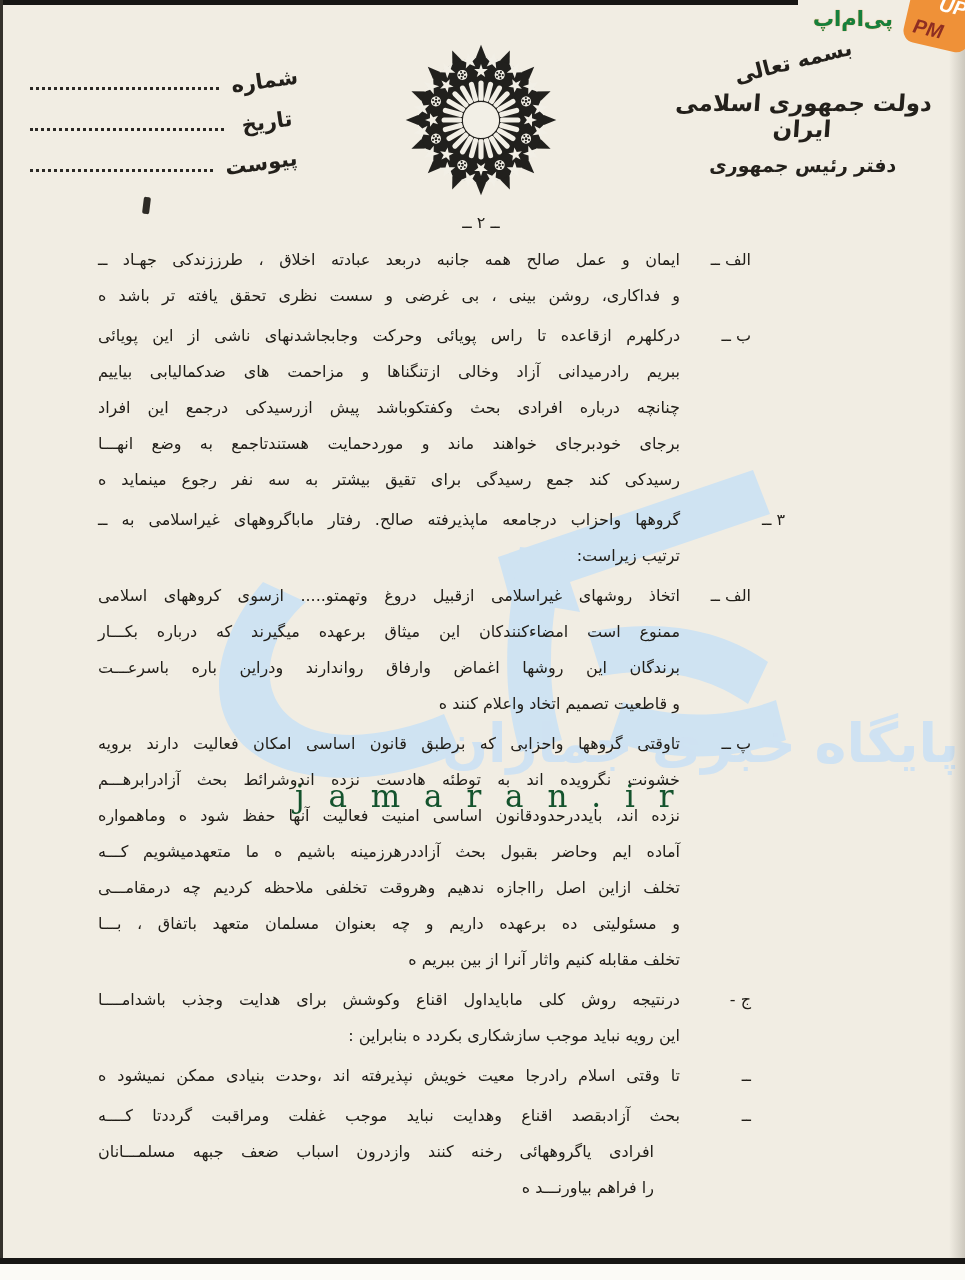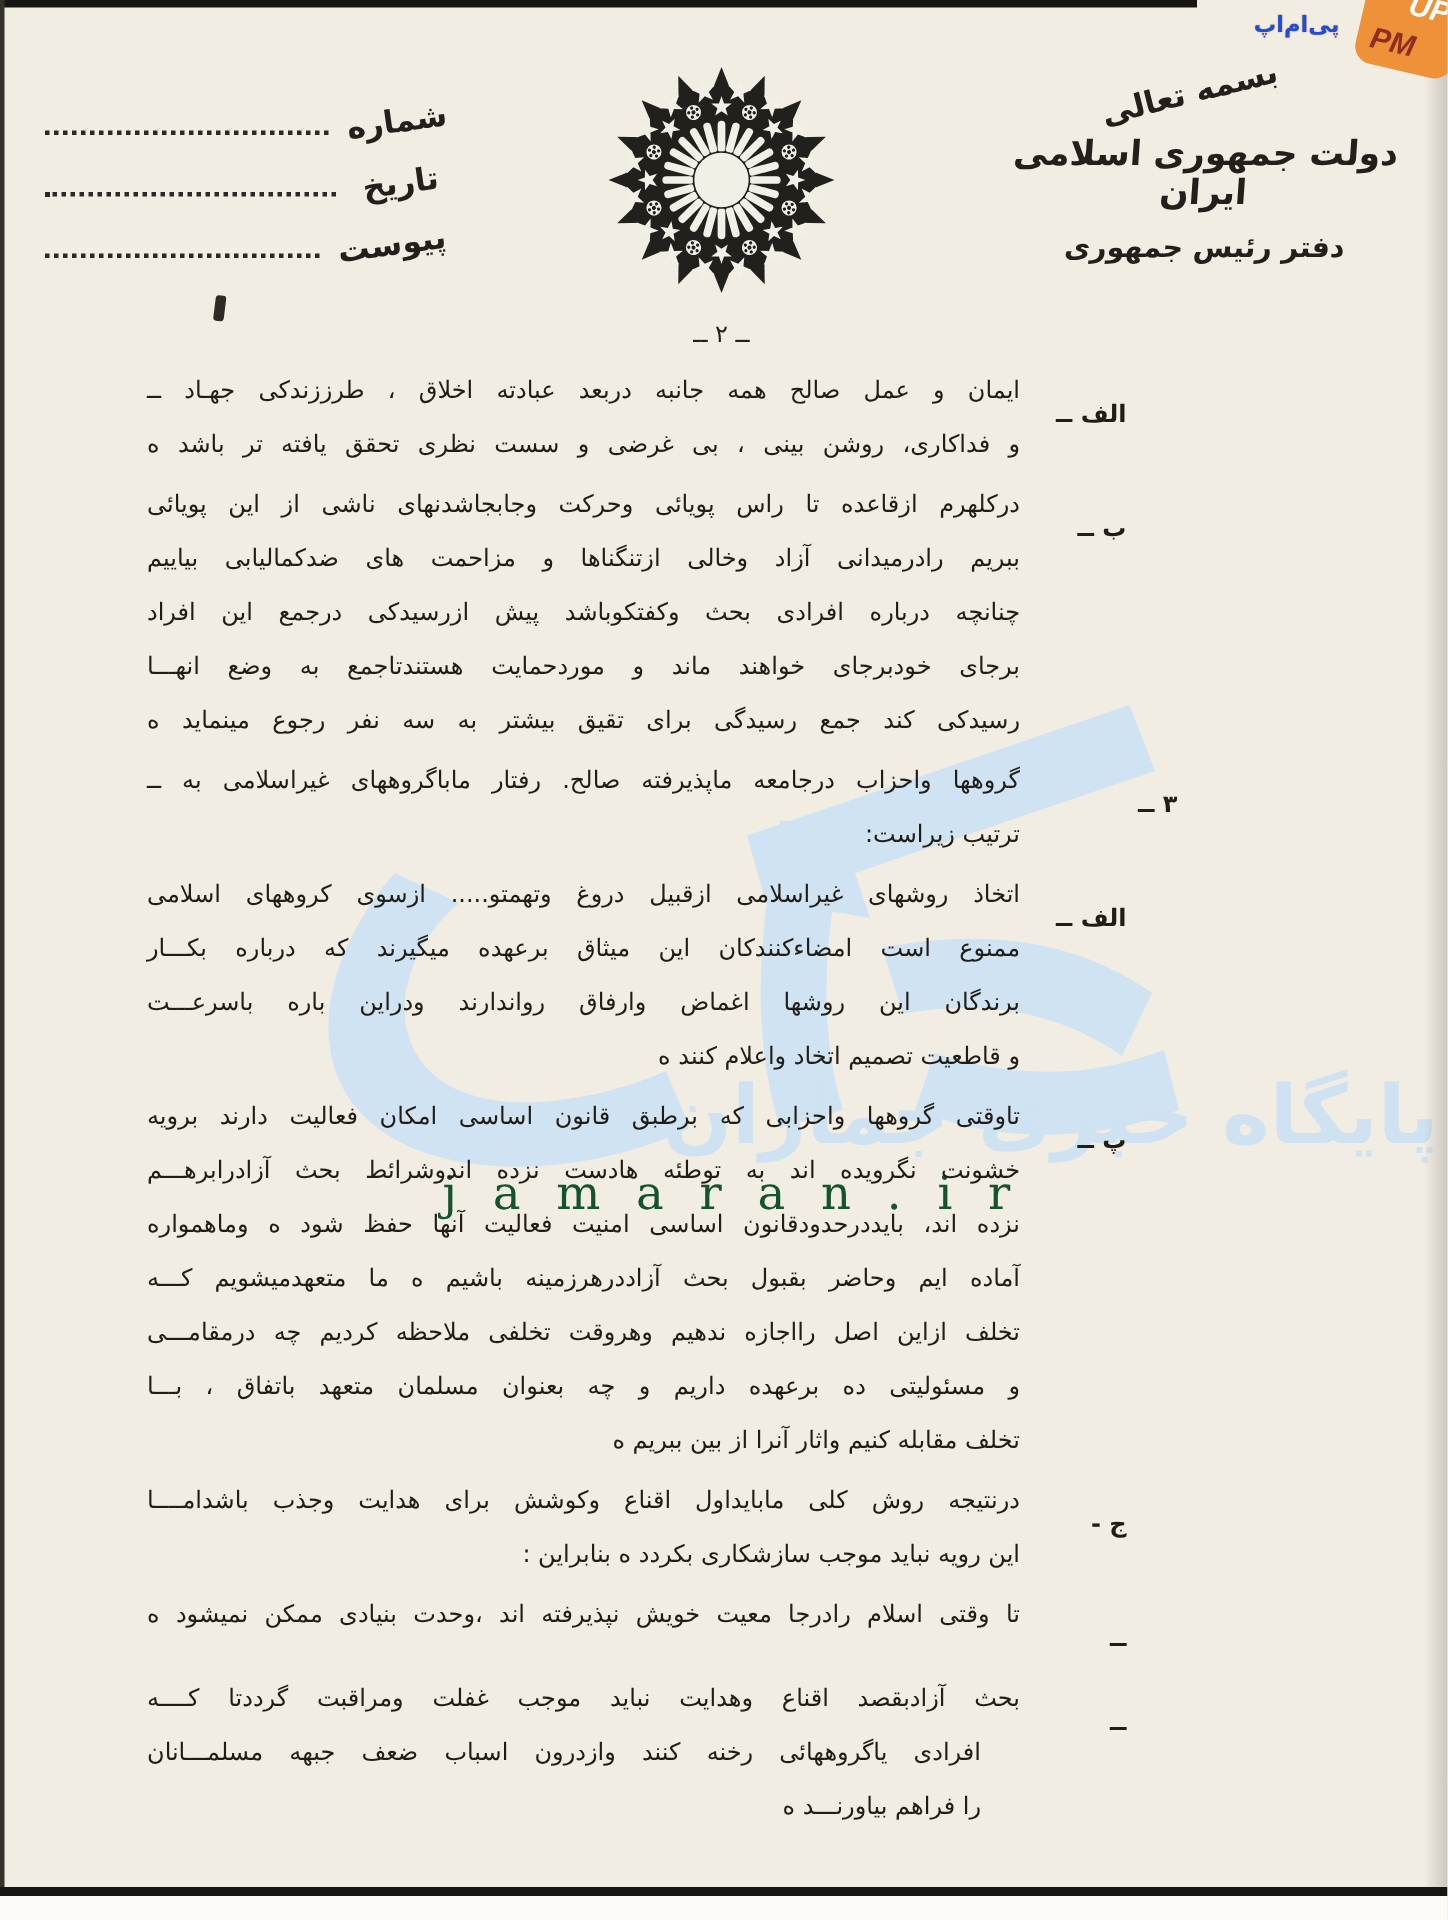--- a/index.html
+++ b/index.html
@@ -12,21 +12,21 @@
   .edge-top{position:absolute;top:0;left:0;width:798px;height:5px;background:#171614;z-index:5;}
   .edge-left{position:absolute;top:0;left:0;width:3px;height:1260px;background:#35322c;z-index:5;}
   .edge-bottom{position:absolute;top:1258px;left:0;width:965px;height:6px;background:#171614;z-index:5;}
   .edge-bottom-paper{position:absolute;top:1264px;left:0;width:965px;height:16px;background:#fbfaf6;z-index:5;}
   .edge-right-shadow{position:absolute;top:0;right:0;width:16px;height:1258px;z-index:4;
     background:linear-gradient(to right,rgba(110,104,92,0),rgba(110,104,92,0.28));}
   .scan-notch{position:absolute;left:143px;top:197px;width:7px;height:17px;background:#2e2b26;
     border-radius:2px;transform:rotate(7deg);z-index:3;}
   
   .corner{position:absolute;top:0;right:0;width:200px;height:64px;z-index:6;}
-  .corner-fa{position:absolute;top:7px;right:72px;color:#1d4ed8;font-weight:bold;font-size:15px;
+  .corner-fa{position:absolute;top:7px;right:72px;color:#15803d;font-weight:bold;font-size:21px;
     direction:rtl;text-shadow:0 0 1px #d97a20;}
   .badge{position:absolute;top:-12px;right:-8px;width:66px;height:60px;background:#ef9138;
     border-radius:12px;transform:rotate(13deg);box-shadow:inset 0 0 0 2px #e2categories7f28;}
   .badge .up{position:absolute;top:5px;right:9px;color:#ffffff;font-weight:800;font-style:italic;
     font-size:20px;font-family:"Liberation Sans",sans-serif;}
   .badge .pm{position:absolute;bottom:5px;left:9px;color:#8e2e22;font-weight:800;font-style:italic;
     font-size:20px;font-family:"Liberation Sans",sans-serif;}
   
   .lh-right{position:absolute;top:50px;right:22px;width:280px;text-align:center;direction:rtl;z-index:2;}
   .bismillah{font-size:21px;font-weight:bold;width:fit-content;margin:0 90px 0 auto;
@@ -44,21 +44,21 @@
   .wm{position:absolute;inset:0;z-index:1;pointer-events:none;}
   .wm-logo{position:absolute;left:168px;top:452px;}
   .wm-fa{position:absolute;right:6px;top:712px;direction:rtl;white-space:nowrap;
     font-size:54px;font-weight:bold;color:#cfe2f2;letter-spacing:13px;}
   .wm-en{position:absolute;left:295px;top:778px;font-family:"DejaVu Serif",serif;
     font-size:31px;color:#14532d;letter-spacing:7px;white-space:nowrap;}
   
   .doc{position:absolute;top:242px;right:200px;left:62px;direction:rtl;z-index:2;
     font-size:16px;color:#201d17;}
   .section{display:grid;grid-template-columns:85px 1fr;margin-bottom:4px;}
-  .marker{font-weight:700;padding-right:14px;white-space:nowrap;line-height:36px;margin-top:16px;}
+  .marker{font-weight:400;padding-right:14px;white-space:nowrap;line-height:36px;}
   .section.num .marker{position:relative;right:-20px;padding-right:0;}
   .line{line-height:36px;text-align:justify;text-align-last:justify;margin-left:36px;}
   .line.short{text-align-last:right;}
   .line.indent{padding-right:26px;}
 </style>
 </head>
 <body>
 
 <div class="edge-top"></div>
 <div class="edge-left"></div>

